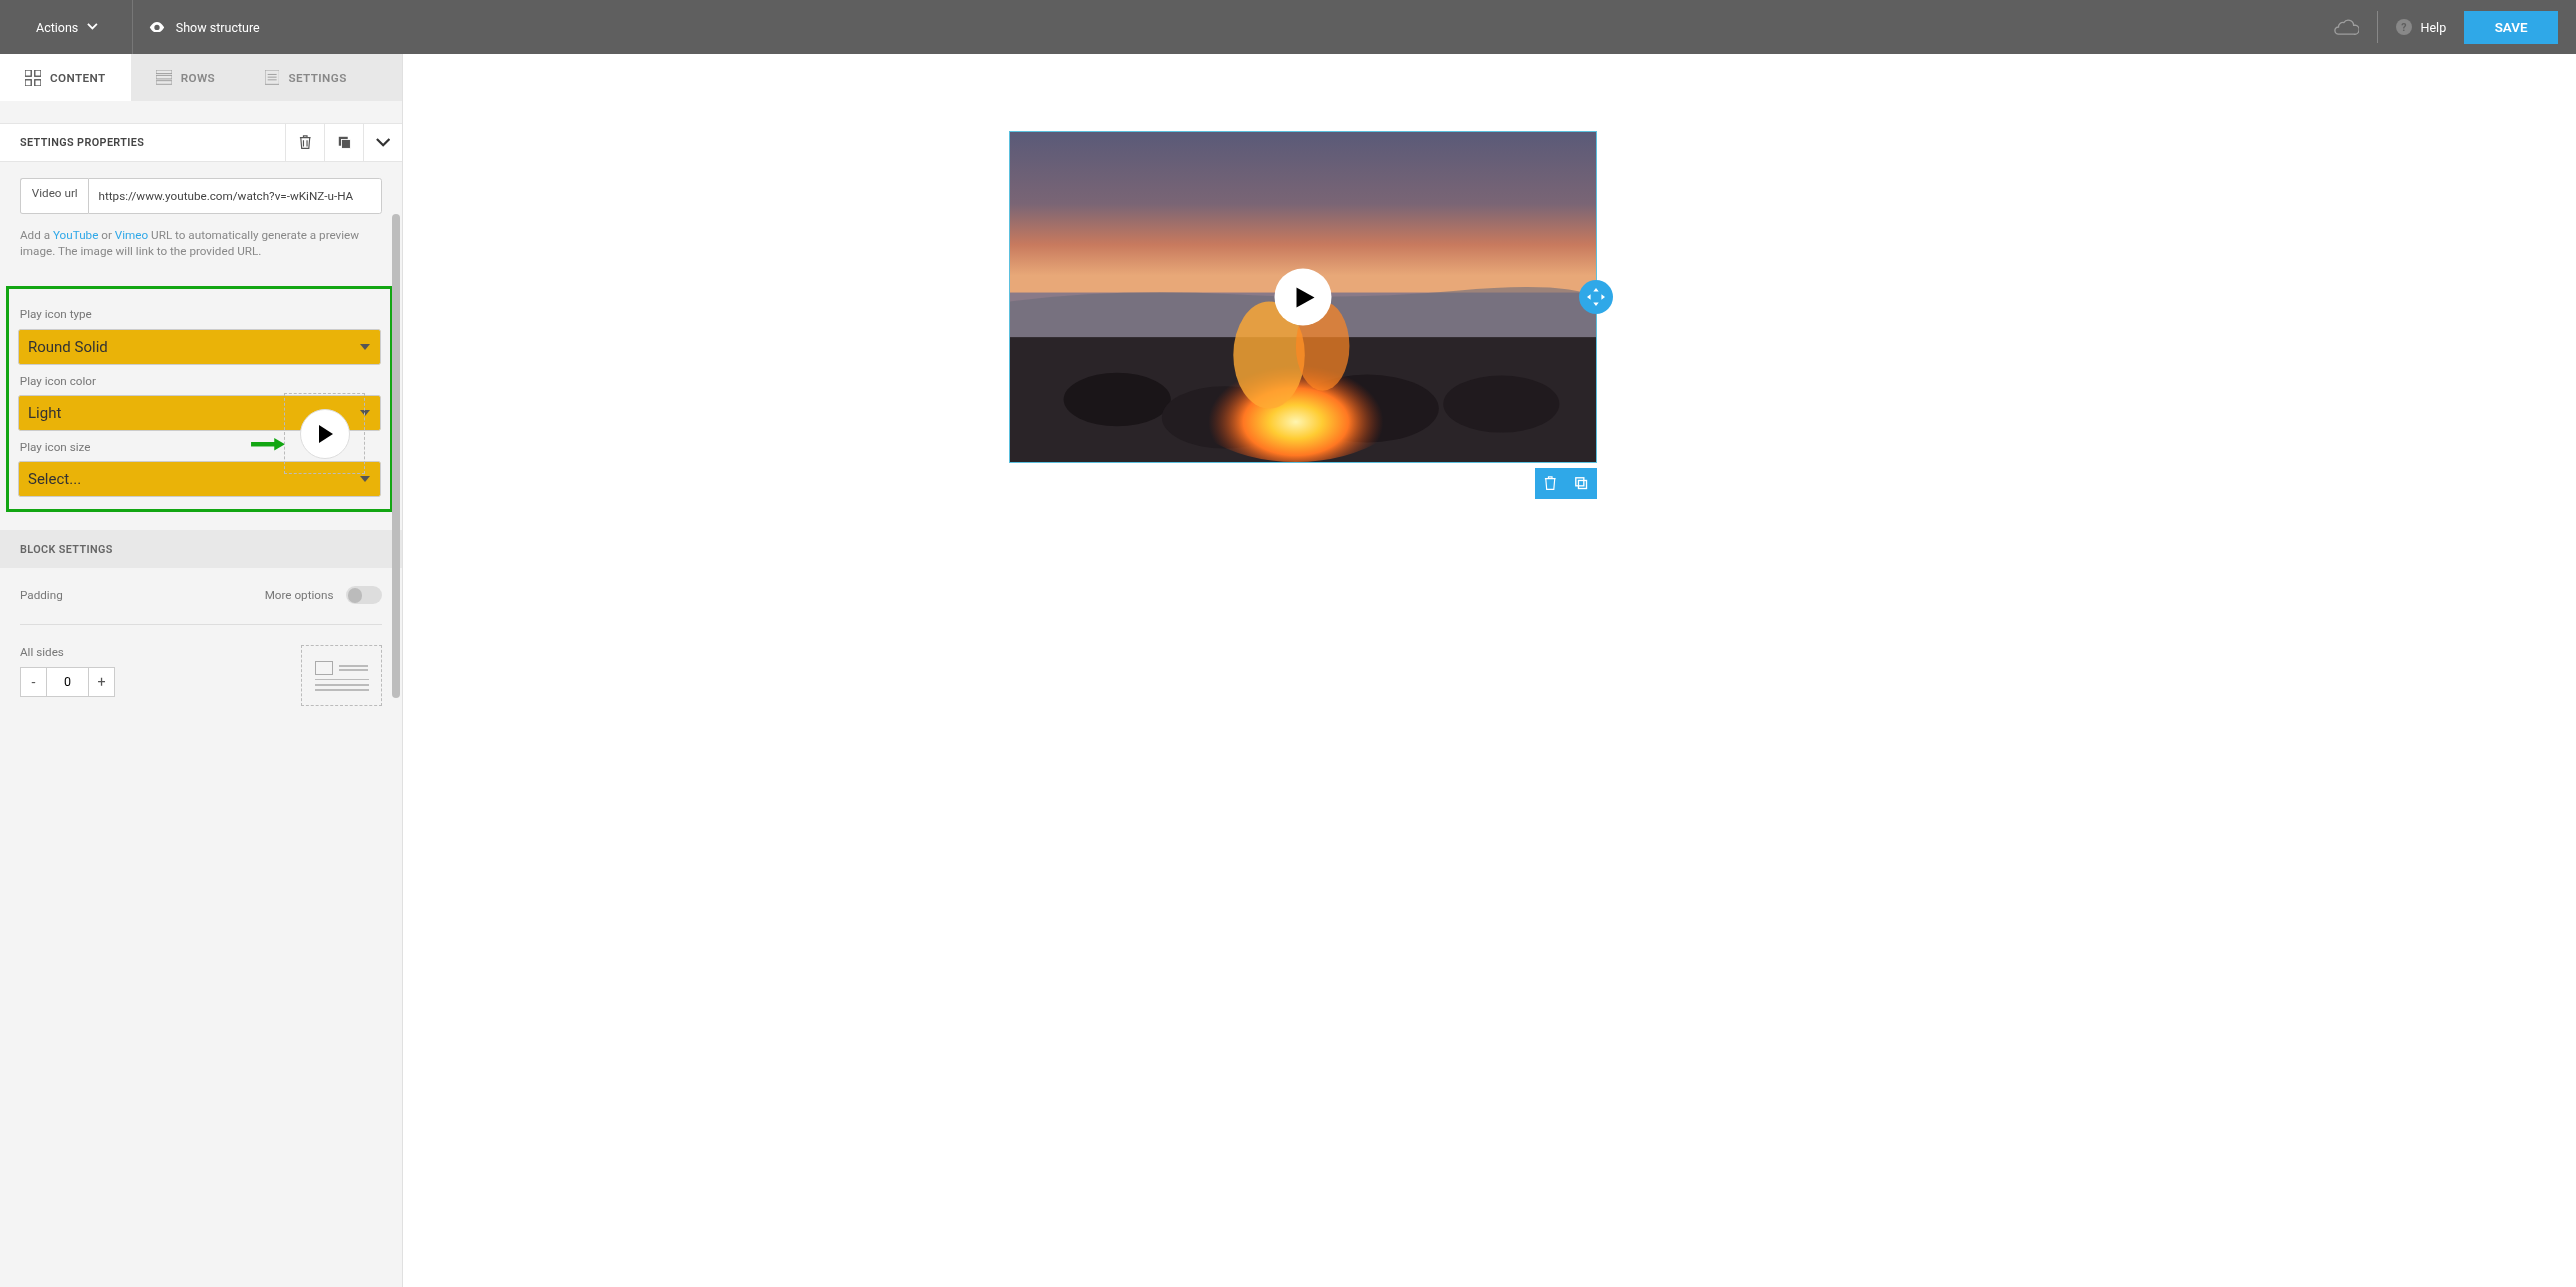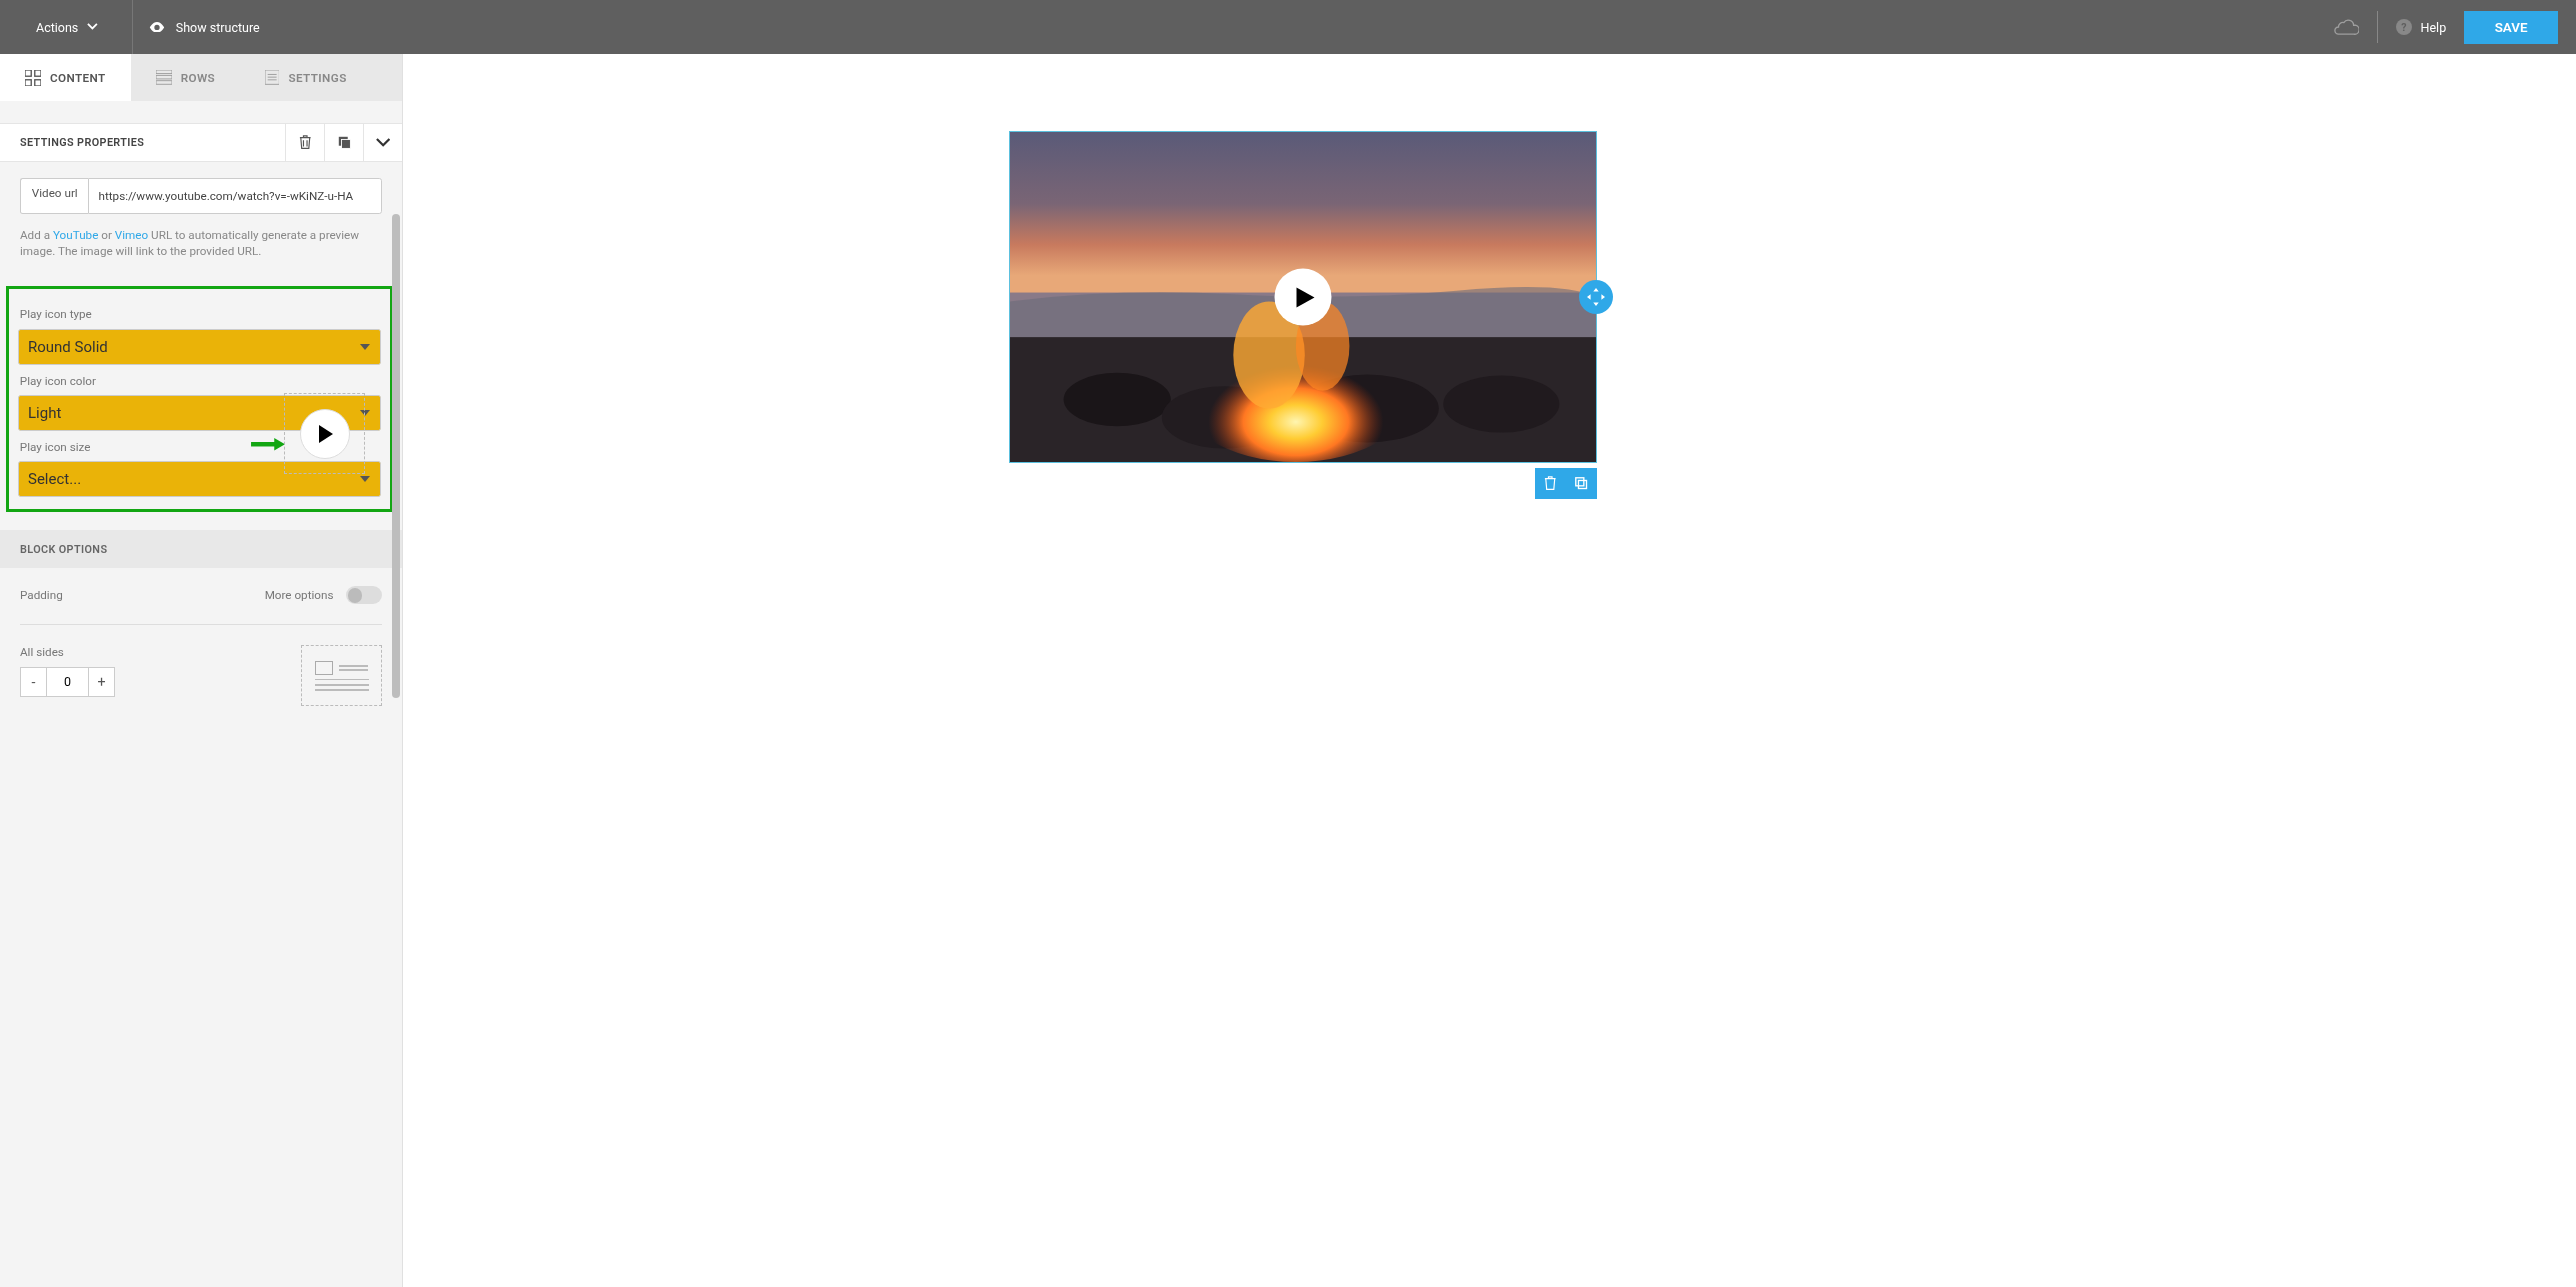--- a/index.html
+++ b/index.html
@@ -194,21 +194,21 @@
       </svg>
 
     <div class="preview-box-wrap">
       <div class="preview-box">
         <div class="play-circle">
           <div class="play-tri"></div>
         </div>
       </div>
     </div>
 
-    <div class="block-options-header">BLOCK OPTIONS</div>
+    <div class="block-options-header">BLOCK SETTINGS</div>
     <div class="block-options-body">
       <div class="opt-row">
         <span>Padding</span>
         <div style="display:flex;align-items:center;gap:12.5px">
           <span>More options</span>
           <div class="toggle"></div>
         </div>
       </div>
       <div class="sides-row">
         <div>

